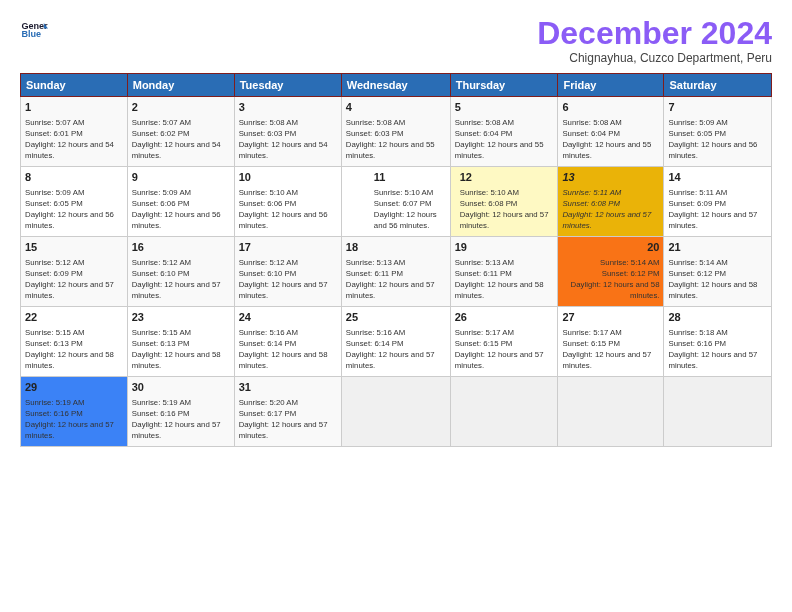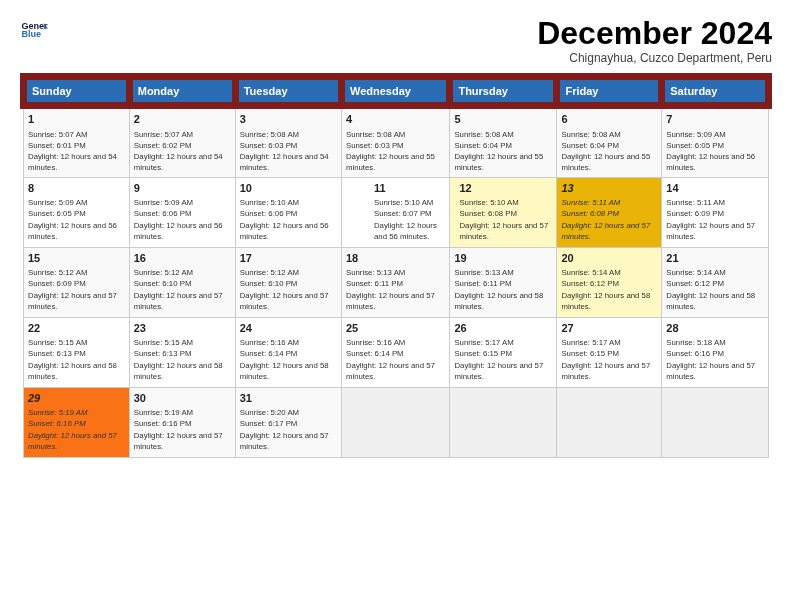--- a/index.html
+++ b/index.html
@@ -29,41 +29,41 @@
     .logo-icon {
       width: 28px;
       height: 28px;
     }
     .title-block {
       text-align: right;
     }
     .main-title {
       font-size: 32px;
       font-weight: bold;
-      color: #000000;
+      color: #8b5cf6;
       line-height: 1.1;
     }
     .subtitle {
       font-size: 12px;
       color: #444;
       margin-top: 0;
     }
     .calendar {
       width: 100%;
       border-collapse: collapse;
       font-size: 8.5px;
     }
     .calendar thead th {
       background: #2a6db5;
       color: #fff;
       text-align: left;
       padding: 5px 5px;
       font-size: 11px;
       font-weight: bold;
-      border: 7px solid #7f1d1d;
+      border: 1px solid #7f1d1d;
     }
     .calendar tbody td {
       vertical-align: top;
       border: 1px solid #ccc;
       padding: 3px 4px;
       width: 113px;
       min-height: 70px;
       height: 70px;
       background: #fff;
       color: #333;
@@ -140,34 +140,34 @@
           <td style="background: #fef9c3; padding-left: 9px;"><span class="day-num">12</span><span class="day-info">Sunrise: 5:10 AM<br>Sunset: 6:08 PM<br>Daylight: 12 hours and 57 minutes.</span></td>
           <td style="background: #eab308; font-style: italic;"><span class="day-num">13</span><span class="day-info">Sunrise: 5:11 AM<br>Sunset: 6:08 PM<br>Daylight: 12 hours and 57 minutes.</span></td>
           <td style="background: rgb(255, 255, 255);"><span class="day-num">14</span><span class="day-info">Sunrise: 5:11 AM<br>Sunset: 6:09 PM<br>Daylight: 12 hours and 57 minutes.</span></td>
         </tr>
         <tr>
           <td style="background: rgb(249, 249, 249);"><span class="day-num">15</span><span class="day-info">Sunrise: 5:12 AM<br>Sunset: 6:09 PM<br>Daylight: 12 hours and 57 minutes.</span></td>
           <td style="background: rgb(249, 249, 249);"><span class="day-num">16</span><span class="day-info">Sunrise: 5:12 AM<br>Sunset: 6:10 PM<br>Daylight: 12 hours and 57 minutes.</span></td>
           <td style="background: rgb(249, 249, 249);"><span class="day-num">17</span><span class="day-info">Sunrise: 5:12 AM<br>Sunset: 6:10 PM<br>Daylight: 12 hours and 57 minutes.</span></td>
           <td style="background: rgb(249, 249, 249);"><span class="day-num">18</span><span class="day-info">Sunrise: 5:13 AM<br>Sunset: 6:11 PM<br>Daylight: 12 hours and 57 minutes.</span></td>
           <td style="background: rgb(249, 249, 249); margin-left: 36px;"><span class="day-num">19</span><span class="day-info">Sunrise: 5:13 AM<br>Sunset: 6:11 PM<br>Daylight: 12 hours and 58 minutes.</span></td>
-          <td style="background: #fef9c3;"><span class="day-num">20</span><span class="day-info">Sunrise: 5:14 AM<br>Sunset: 6:12 PM<br>Daylight: 12 hours and 58 minutes.</span></td>
+          <td style="background: #f97316; text-align: right;"><span class="day-num">20</span><span class="day-info">Sunrise: 5:14 AM<br>Sunset: 6:12 PM<br>Daylight: 12 hours and 58 minutes.</span></td>
           <td style="background: rgb(249, 249, 249);"><span class="day-num">21</span><span class="day-info">Sunrise: 5:14 AM<br>Sunset: 6:12 PM<br>Daylight: 12 hours and 58 minutes.</span></td>
         </tr>
         <tr>
           <td style="background: rgb(255, 255, 255);"><span class="day-num">22</span><span class="day-info">Sunrise: 5:15 AM<br>Sunset: 6:13 PM<br>Daylight: 12 hours and 58 minutes.</span></td>
           <td style="background: rgb(255, 255, 255);"><span class="day-num">23</span><span class="day-info">Sunrise: 5:15 AM<br>Sunset: 6:13 PM<br>Daylight: 12 hours and 58 minutes.</span></td>
           <td style="background: rgb(255, 255, 255);"><span class="day-num">24</span><span class="day-info">Sunrise: 5:16 AM<br>Sunset: 6:14 PM<br>Daylight: 12 hours and 58 minutes.</span></td>
           <td style="background: rgb(255, 255, 255); margin-left: 42px;"><span class="day-num">25</span><span class="day-info">Sunrise: 5:16 AM<br>Sunset: 6:14 PM<br>Daylight: 12 hours and 57 minutes.</span></td>
           <td style="background: rgb(255, 255, 255);"><span class="day-num">26</span><span class="day-info">Sunrise: 5:17 AM<br>Sunset: 6:15 PM<br>Daylight: 12 hours and 57 minutes.</span></td>
           <td style="background: rgb(255, 255, 255);"><span class="day-num">27</span><span class="day-info">Sunrise: 5:17 AM<br>Sunset: 6:15 PM<br>Daylight: 12 hours and 57 minutes.</span></td>
           <td style="background: rgb(255, 255, 255);"><span class="day-num">28</span><span class="day-info">Sunrise: 5:18 AM<br>Sunset: 6:16 PM<br>Daylight: 12 hours and 57 minutes.</span></td>
         </tr>
         <tr>
-          <td style="background: #f97316; font-style: italic;"><span class="day-num">29</span><span class="day-info">Sunrise: 5:19 AM<br>Sunset: 6:16 PM<br>Daylight: 12 hours and 57 minutes.</span></td>
+          <td style="background: #3b82f6;"><span class="day-num">29</span><span class="day-info">Sunrise: 5:19 AM<br>Sunset: 6:16 PM<br>Daylight: 12 hours and 57 minutes.</span></td>
           <td style="background: rgb(249, 249, 249);"><span class="day-num">30</span><span class="day-info">Sunrise: 5:19 AM<br>Sunset: 6:16 PM<br>Daylight: 12 hours and 57 minutes.</span></td>
           <td style="background: rgb(249, 249, 249);"><span class="day-num">31</span><span class="day-info">Sunrise: 5:20 AM<br>Sunset: 6:17 PM<br>Daylight: 12 hours and 57 minutes.</span></td>
           <td class="empty-cell" style="background: rgb(239, 239, 239);"></td>
           <td class="empty-cell" style="background: rgb(239, 239, 239);"></td>
           <td class="empty-cell" style="background: rgb(239, 239, 239);"></td>
           <td class="empty-cell" style="background: rgb(239, 239, 239);"></td>
         </tr>
       </tbody>
   </table>
 </div>

